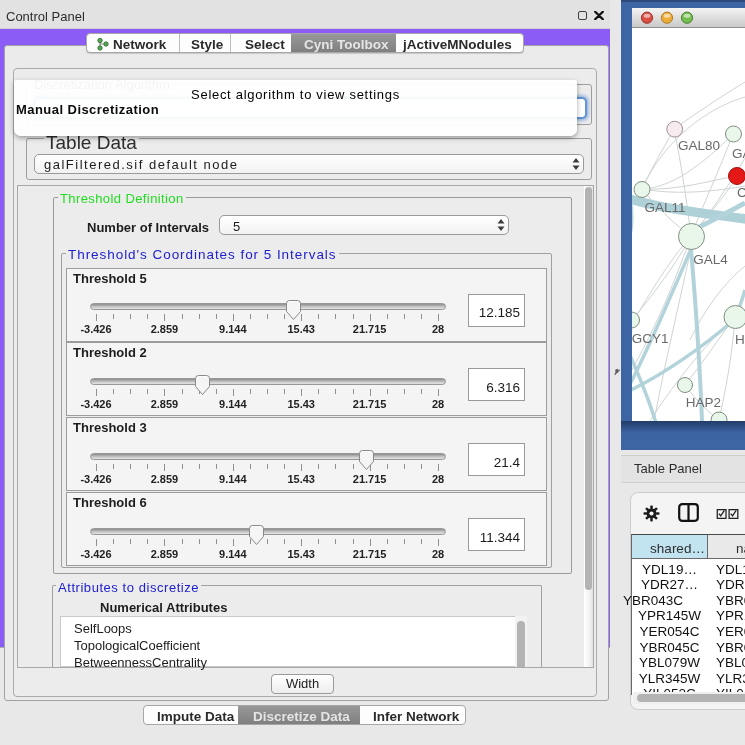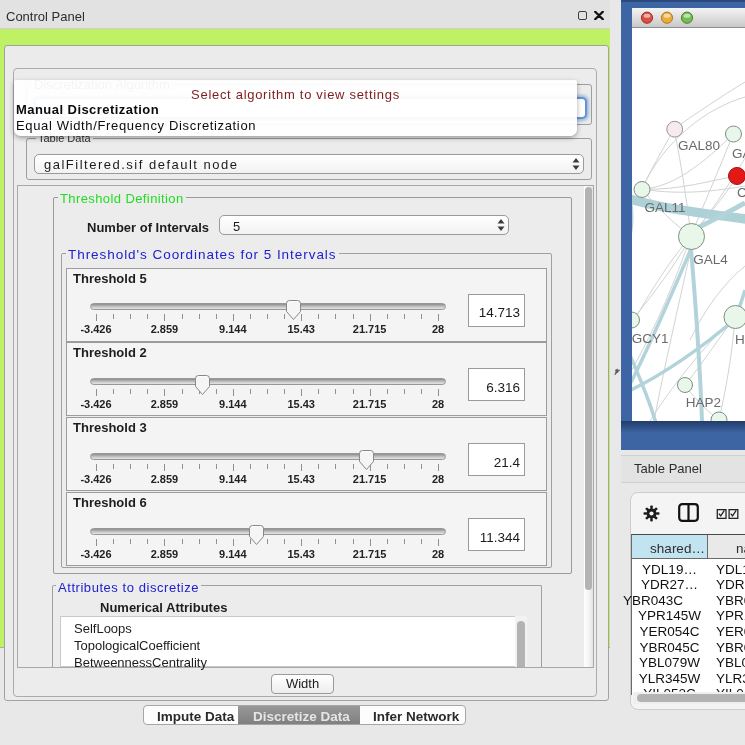--- a/index.html
+++ b/index.html
@@ -5,41 +5,59 @@
   * { margin:0; padding:0; box-sizing:border-box; }
   html,body { width:745px; height:745px; overflow:hidden; background:#e8e8e8;
     font-family:"Liberation Sans", sans-serif; }
   .abs { position:absolute; }
   #page { position:relative; width:745px; height:745px; }
 </style>
 </head>
 <body>
 <div id="page">
 
-  <div class="abs" id="cpanel" style="left:0;top:0;width:610px;height:648px;background:#bef264;border-bottom:1px solid #ababab;">
+  <div class="abs" id="cpanel" style="left:0;top:0;width:610px;height:648px;background:#8b5cf6;border-bottom:1px solid #ababab;">
 
     <div class="abs" style="left:0;top:0;width:610px;height:29px;background:#e2e2e2;border-bottom:1px solid #cfcfcf;"></div>
     <div class="abs" style="left:6px;top:9px;font-size:13px;color:#2d2d2d;">Control Panel</div>
     <div class="abs" style="left:577.5px;top:11px;width:9px;height:8.5px;border:1.5px solid #3f3f3f;border-radius:2px;"></div>
     <svg class="abs" style="left:594px;top:11px;" width="10" height="9" viewBox="0 0 10 9">
       <path d="M1.2 0.8 L8.8 8.2 M8.8 0.8 L1.2 8.2" stroke="#111" stroke-width="2.3" stroke-linecap="round"></path>
     </svg>
 
     <div class="abs" style="left:4px;top:45px;width:605px;height:656px;border:1px solid #a2a2a2;border-radius:3px;background:#ebebeb;"></div>
 
+    <div class="abs" style="left:86px;top:33px;width:438px;height:20px;background:#fdfdfd;border:1px solid #a6a6a6;border-radius:4px;box-shadow:0 1px 1px rgba(0,0,0,0.15);overflow:hidden;">
+      <div class="abs" style="left:0;top:0;width:93px;height:20px;"></div>
+      <div class="abs" style="left:92px;top:0;width:1px;height:20px;background:#bdbdbd;"></div>
+      <div class="abs" style="left:143px;top:0;width:1px;height:20px;background:#bdbdbd;"></div>
+      <div class="abs" style="left:204px;top:0;width:105px;height:20px;background:linear-gradient(#989898,#7d7d7d);"></div>
+
+      <svg class="abs" style="left:9px;top:3px;" width="14" height="14" viewBox="0 0 14 14">
+        <path d="M4 4 L4 11 M4 7 L9 7" stroke="#8a8a8a" stroke-width="1.2" fill="none"></path>
+        <circle cx="4" cy="3.5" r="2.2" fill="#57a657" stroke="#2e6b2e" stroke-width="0.8"></circle>
+        <circle cx="10" cy="7" r="2.2" fill="#57a657" stroke="#2e6b2e" stroke-width="0.8"></circle>
+        <circle cx="4" cy="11" r="2.2" fill="#57a657" stroke="#2e6b2e" stroke-width="0.8"></circle>
+      </svg>
+      <div class="abs" style="left:26px;top:3px;font-size:13.5px;font-weight:bold;color:#2a2a2a;">Network</div>
+      <div class="abs" style="left:104px;top:3px;font-size:13.5px;font-weight:bold;color:#2a2a2a;">Style</div>
+      <div class="abs" style="left:158px;top:3px;font-size:13.5px;font-weight:bold;color:#2a2a2a;">Select</div>
+      <div class="abs" style="left:217px;top:3px;font-size:13.5px;font-weight:bold;color:#e5e5e5;">Cyni Toolbox</div>
+      <div class="abs" style="left:316px;top:3px;font-size:13.5px;font-weight:bold;color:#2a2a2a;">jActiveMNodules</div>
+    </div>
 
     <div class="abs" style="left:13px;top:68px;width:584px;height:629px;border:1px solid #ababab;border-radius:4px;background:#ececec;"></div>
 
     <div class="abs" style="left:26px;top:84px;width:566px;height:41px;border:1px solid #9d9d9d;border-radius:3px;"></div>
     <div class="abs" style="left:32px;top:77px;font-size:13px;color:#2d2d2d;background:#ececec;padding:0 2px;">Discretization Algorithm</div>
 
     <div class="abs" style="left:34px;top:97px;width:553px;height:22px;border-radius:5px;background:#fff;border:2.5px solid #6494d4;box-shadow:0 0 3px 1.5px rgba(100,145,210,0.55);"></div>
 
     <div class="abs" style="left:26px;top:138px;width:566px;height:42px;border:1px solid #9d9d9d;border-radius:3px;"></div>
-    <div class="abs" style="left:36px;top:132px;font-size:11px;color:#2d2d2d;background:#ececec;padding:0 2px;">Table Data</div>
+    <div class="abs" style="left:44px;top:132px;font-size:19px;color:#2d2d2d;background:#ececec;padding:0 2px;">Table Data</div>
     <div class="abs" style="left:34px;top:154px;width:550px;height:20px;border-radius:5px;background:linear-gradient(#ffffff,#f2f2f2);border:1px solid #9a9a9a;"></div>
     <div class="abs" style="left:44px;top:157px;font-size:13px;letter-spacing:1.5px;color:#1c1c1c;text-align:center;">galFiltered.sif default node</div>
     <svg class="abs" style="left:571px;top:157px;" width="10" height="14" viewBox="0 0 10 14">
       <path d="M5 1 L8.5 5.5 L1.5 5.5 Z" fill="#3c3c3c"></path>
       <path d="M5 13 L8.5 8.5 L1.5 8.5 Z" fill="#3c3c3c"></path>
     </svg>
 
     <div class="abs" style="left:17px;top:185px;width:577px;height:483px;border:1px solid #a8a8a8;background:#ececec;"></div>
     <div class="abs" style="left:584px;top:186px;width:9px;height:481px;background:linear-gradient(90deg,#ffffff,#f2f2f2 60%,#e2e2e2);"></div>
     <div class="abs" style="left:585px;top:187px;width:7px;height:403px;background:#b3b3b3;border-radius:4px;"></div>
@@ -87,21 +105,21 @@
 <div class="abs" style="left:129.4px;top:323.0px;width:70px;text-align:center;font-size:11px;font-weight:bold;color:#222;">2.859</div>
 <div class="abs" style="left:197.8px;top:323.0px;width:70px;text-align:center;font-size:11px;font-weight:bold;color:#222;">9.144</div>
 <div class="abs" style="left:266.2px;top:323.0px;width:70px;text-align:center;font-size:11px;font-weight:bold;color:#222;">15.43</div>
 <div class="abs" style="left:334.6px;top:323.0px;width:70px;text-align:center;font-size:11px;font-weight:bold;color:#222;">21.715</div>
 <div class="abs" style="left:403.0px;top:323.0px;width:70px;text-align:center;font-size:11px;font-weight:bold;color:#222;">28</div>
 <svg class="abs" style="left:284.9px;top:299.0px;" width="17" height="22" viewBox="0 0 17 22">
       <path d="M1.5 4.5 Q1.5 1.5 4.5 1.5 L12.5 1.5 Q15.5 1.5 15.5 4.5 L15.5 12.5 L8.5 20.5 L1.5 12.5 Z" fill="#f5f5f5" stroke="#888888" stroke-width="1"></path>
       <path d="M3 3.6 Q8.5 1.8 14 3.6 L14 3 Q8.5 1.2 3 3 Z" fill="#ffffff"></path>
     </svg>
 <div class="abs" style="left:468px;top:293.5px;width:57px;height:33px;background:#ffffff;border:1px solid #9a9a9a;"></div>
-<div class="abs" style="left:468px;top:305.0px;width:52px;text-align:right;font-size:13.5px;color:#1c1c1c;">14.713</div>
+<div class="abs" style="left:468px;top:305.0px;width:52px;text-align:right;font-size:13.5px;color:#1c1c1c;">12.185</div>
 <div class="abs" style="left:66px;top:342.0px;width:481px;height:74px;border:1px solid #9c9c9c;background:#f4f4f4;"></div>
 <div class="abs" style="left:73px;top:345.0px;font-size:13px;font-weight:bold;color:#1d1d1d;">Threshold 2</div>
 <div class="abs" style="left:90.0px;top:377.5px;width:356.0px;height:7px;border-radius:4px;background:linear-gradient(#8d8d8d,#c4c4c4 55%,#e6e6e6);border:1px solid #979797;"></div>
 <div class="abs" style="left:96.0px;top:388.5px;width:1px;height:7px;background:#909090;"></div>
 <div class="abs" style="left:113.1px;top:388.5px;width:1px;height:5px;background:#909090;"></div>
 <div class="abs" style="left:130.2px;top:388.5px;width:1px;height:5px;background:#909090;"></div>
 <div class="abs" style="left:147.3px;top:388.5px;width:1px;height:5px;background:#909090;"></div>
 <div class="abs" style="left:164.4px;top:388.5px;width:1px;height:7px;background:#909090;"></div>
 <div class="abs" style="left:181.5px;top:388.5px;width:1px;height:5px;background:#909090;"></div>
 <div class="abs" style="left:198.6px;top:388.5px;width:1px;height:5px;background:#909090;"></div>
@@ -219,23 +237,22 @@
 
     <div class="abs" style="left:143px;top:705px;width:323px;height:20px;background:#fdfdfd;border:1px solid #a6a6a6;border-radius:4px;overflow:hidden;">
       <div class="abs" style="left:94px;top:0;width:122px;height:20px;background:linear-gradient(#989898,#7d7d7d);"></div>
       <div class="abs" style="left:13px;top:3px;font-size:13.5px;font-weight:bold;color:#2a2a2a;">Impute Data</div>
       <div class="abs" style="left:109px;top:3px;font-size:13.5px;font-weight:bold;color:#e5e5e5;">Discretize Data</div>
       <div class="abs" style="left:229px;top:3px;font-size:13.5px;font-weight:bold;color:#2a2a2a;">Infer Network</div>
     </div>
   </div>
 
   <div class="abs" id="popup" style="left:14px;top:80px;width:563px;height:56px;background:rgba(255,255,255,0.95);border-radius:2px 2px 7px 7px;box-shadow:0 2px 5px rgba(0,0,0,0.35);"></div>
-  <div class="abs" style="left:14px;top:87px;width:563px;text-align:center;font-size:13px;letter-spacing:0.7px;color:#7f1d1d;">Select algorithm to view settings</div>
+  <div class="abs" style="left:14px;top:87px;width:563px;text-align:center;font-size:13px;letter-spacing:0.7px;color:#000000;">Select algorithm to view settings</div>
   <div class="abs" style="left:16px;top:102px;font-size:13px;font-weight:bold;color:#0c0c0c;letter-spacing:0.45px;">Manual Discretization</div>
-  <div class="abs" style="left:16px;top:118px;font-size:13px;color:#0c0c0c;letter-spacing:0.65px;">Equal Width/Frequency Discretization</div>
 
   <div class="abs" id="netwin" style="left:621px;top:0;width:124px;height:450px;background:#3d65a4;">
     <div class="abs" style="left:0;top:0;width:124px;height:2px;background:#2c4a7e;"></div>
     <div class="abs" style="left:11px;top:8px;width:113px;height:20px;background:linear-gradient(#f4f4f4,#c9c9c9);border-bottom:1px solid #8f8f8f;"></div>
     <svg class="abs" style="left:11px;top:8px;" width="113" height="20" viewBox="0 0 113 20">
       <circle cx="15" cy="9.7" r="5.6" fill="#d94f44"></circle>
       <circle cx="15" cy="9.7" r="5.6" fill="none" stroke="#9d2f27" stroke-width="1"></circle>
       <ellipse cx="15" cy="7.7" rx="3.4" ry="2" fill="rgba(255,255,255,0.55)"></ellipse>
       <circle cx="35" cy="9.7" r="5.6" fill="#edac38"></circle>
       <circle cx="35" cy="9.7" r="5.6" fill="none" stroke="#ad7722" stroke-width="1"></circle>

